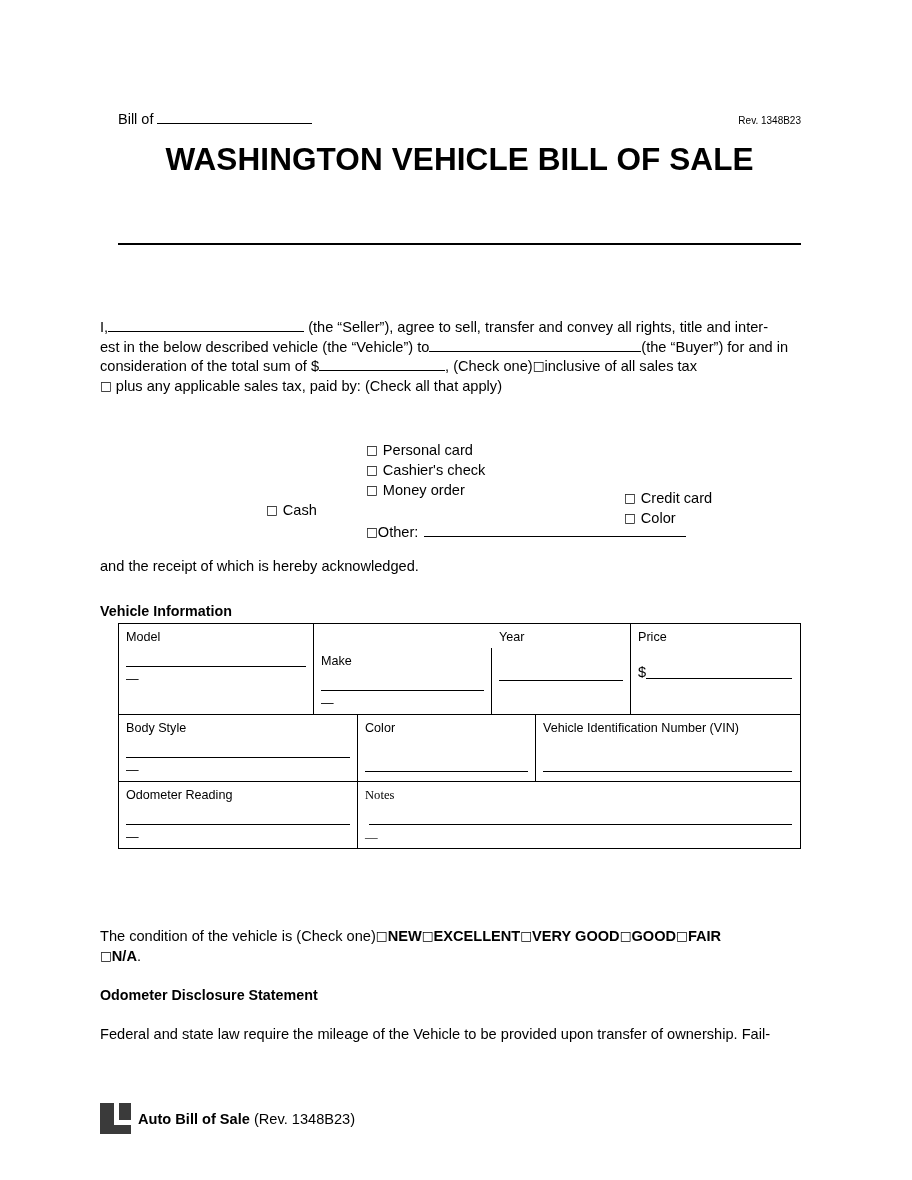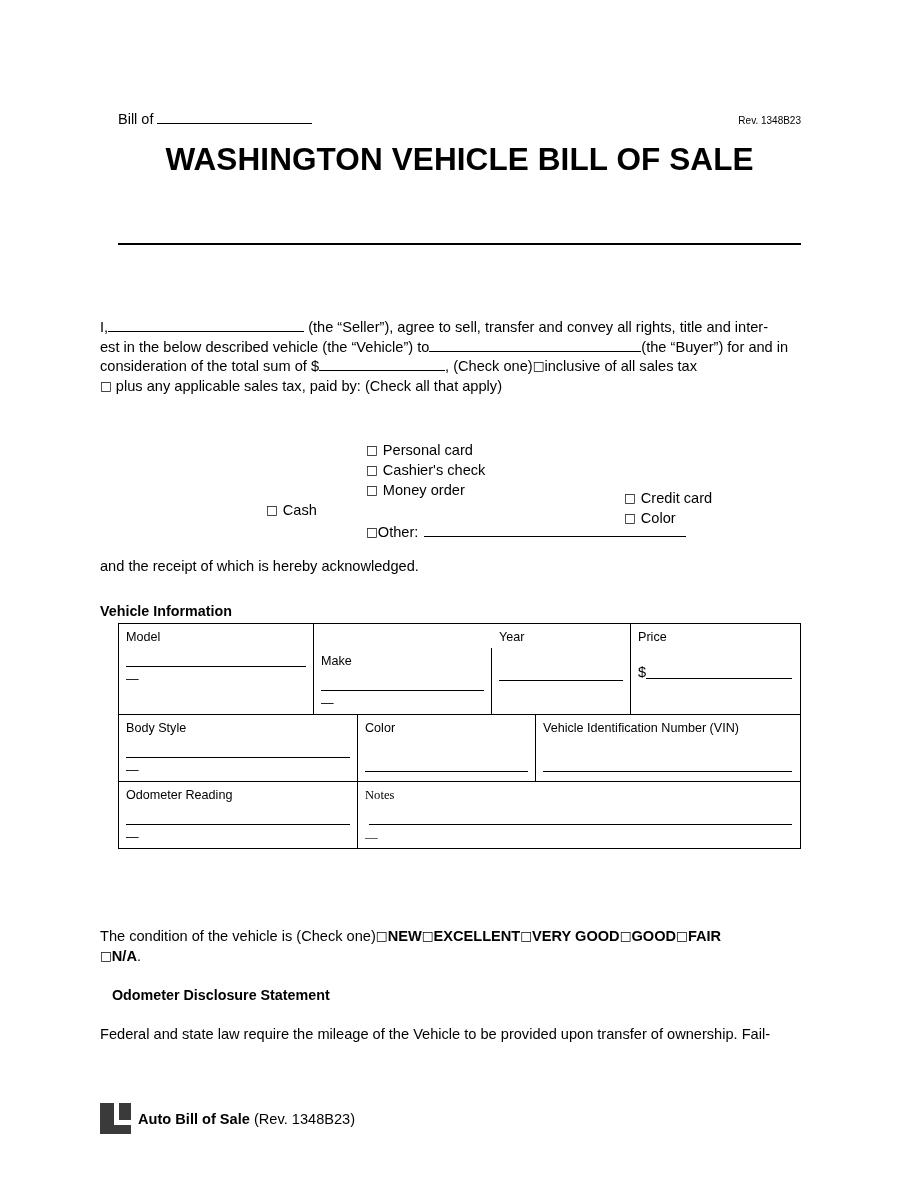--- a/index.html
+++ b/index.html
@@ -224,21 +224,21 @@
     left: 100px;
     top: 927px;
     width: 700px;
     font-size: 14.6px;
     line-height: 19.5px;
   }
   .condition b { font-weight: bold; }
 
   .od-head {
     position: absolute;
-    left: 112px;
+    left: 100px;
     top: 987px;
     font-size: 14.3px;
     font-weight: bold;
   }
   .od-body {
     position: absolute;
     left: 100px;
     top: 1025px;
     width: 700px;
     font-size: 14.6px;

